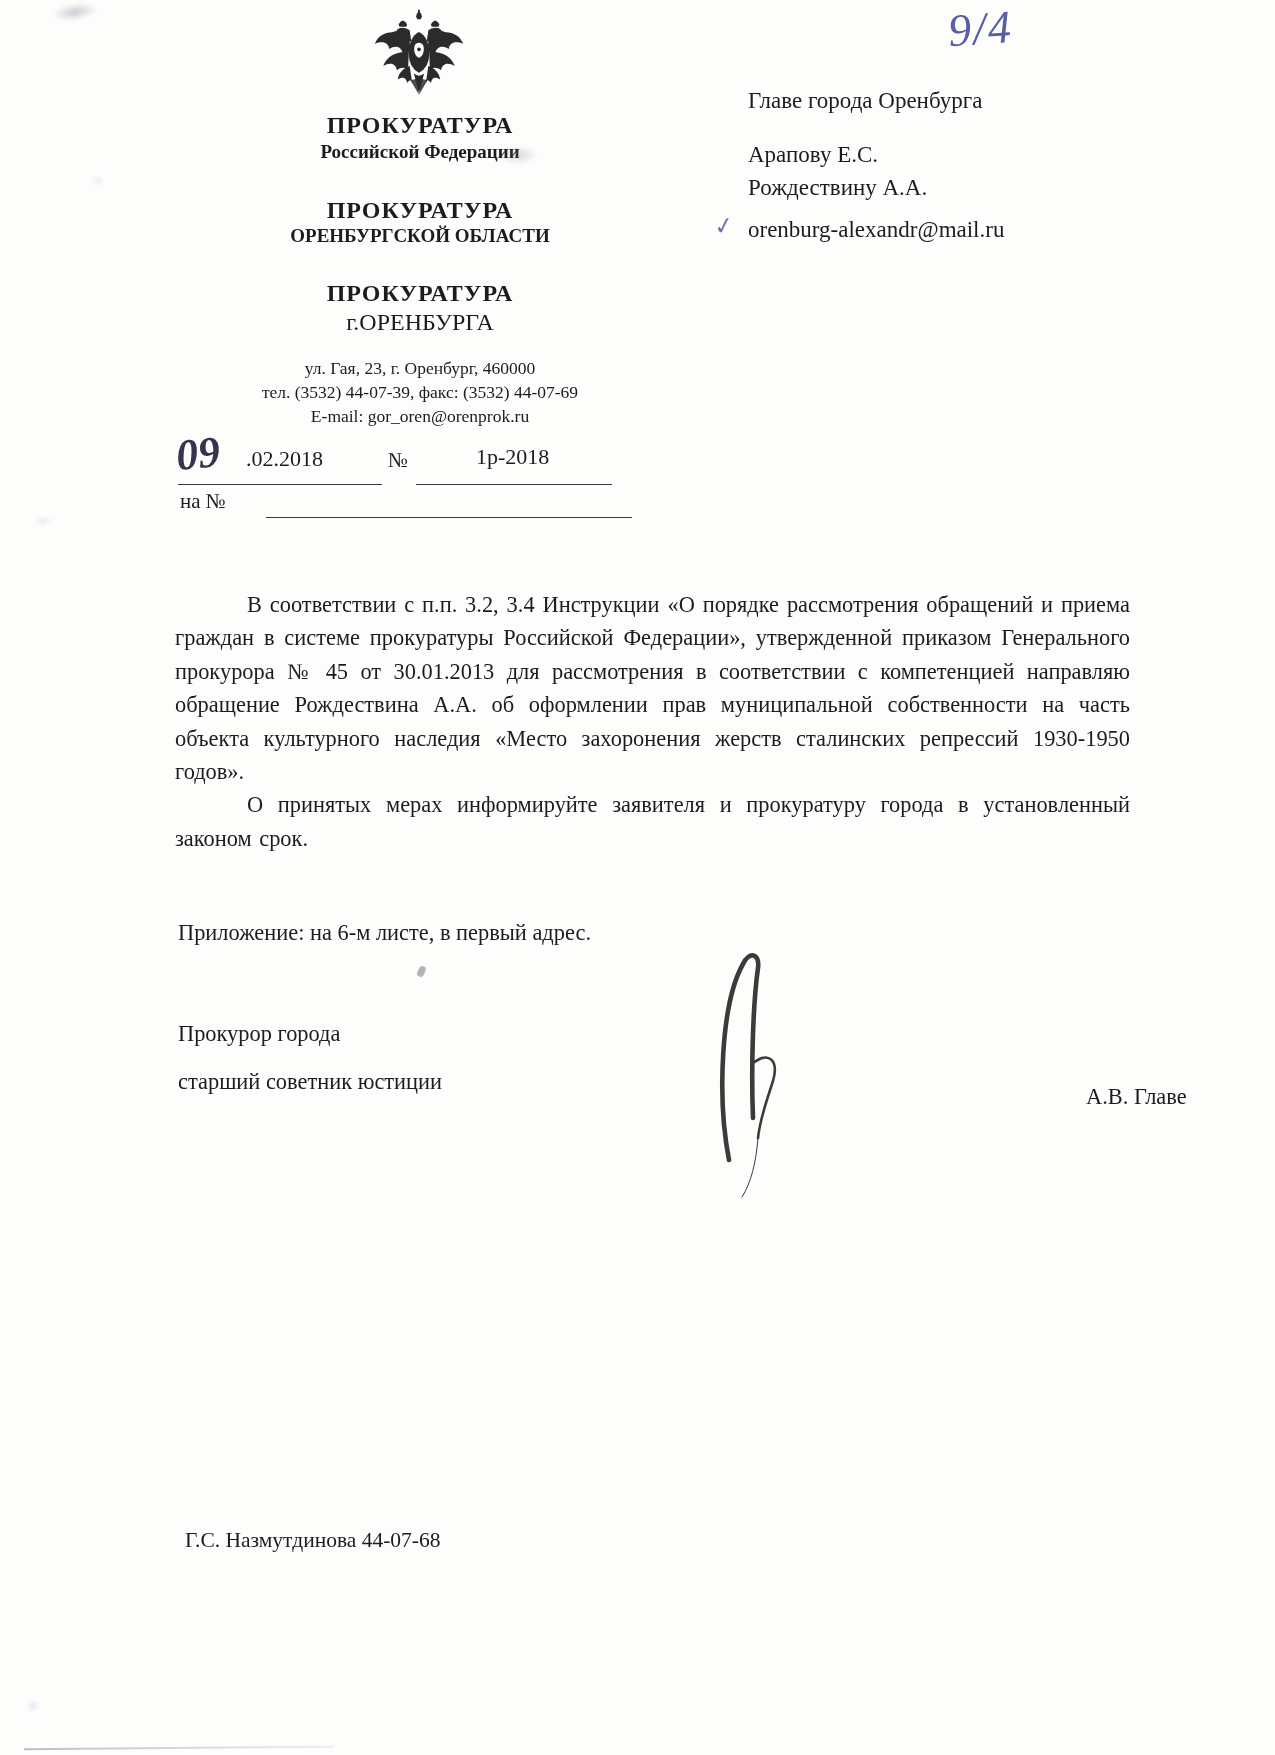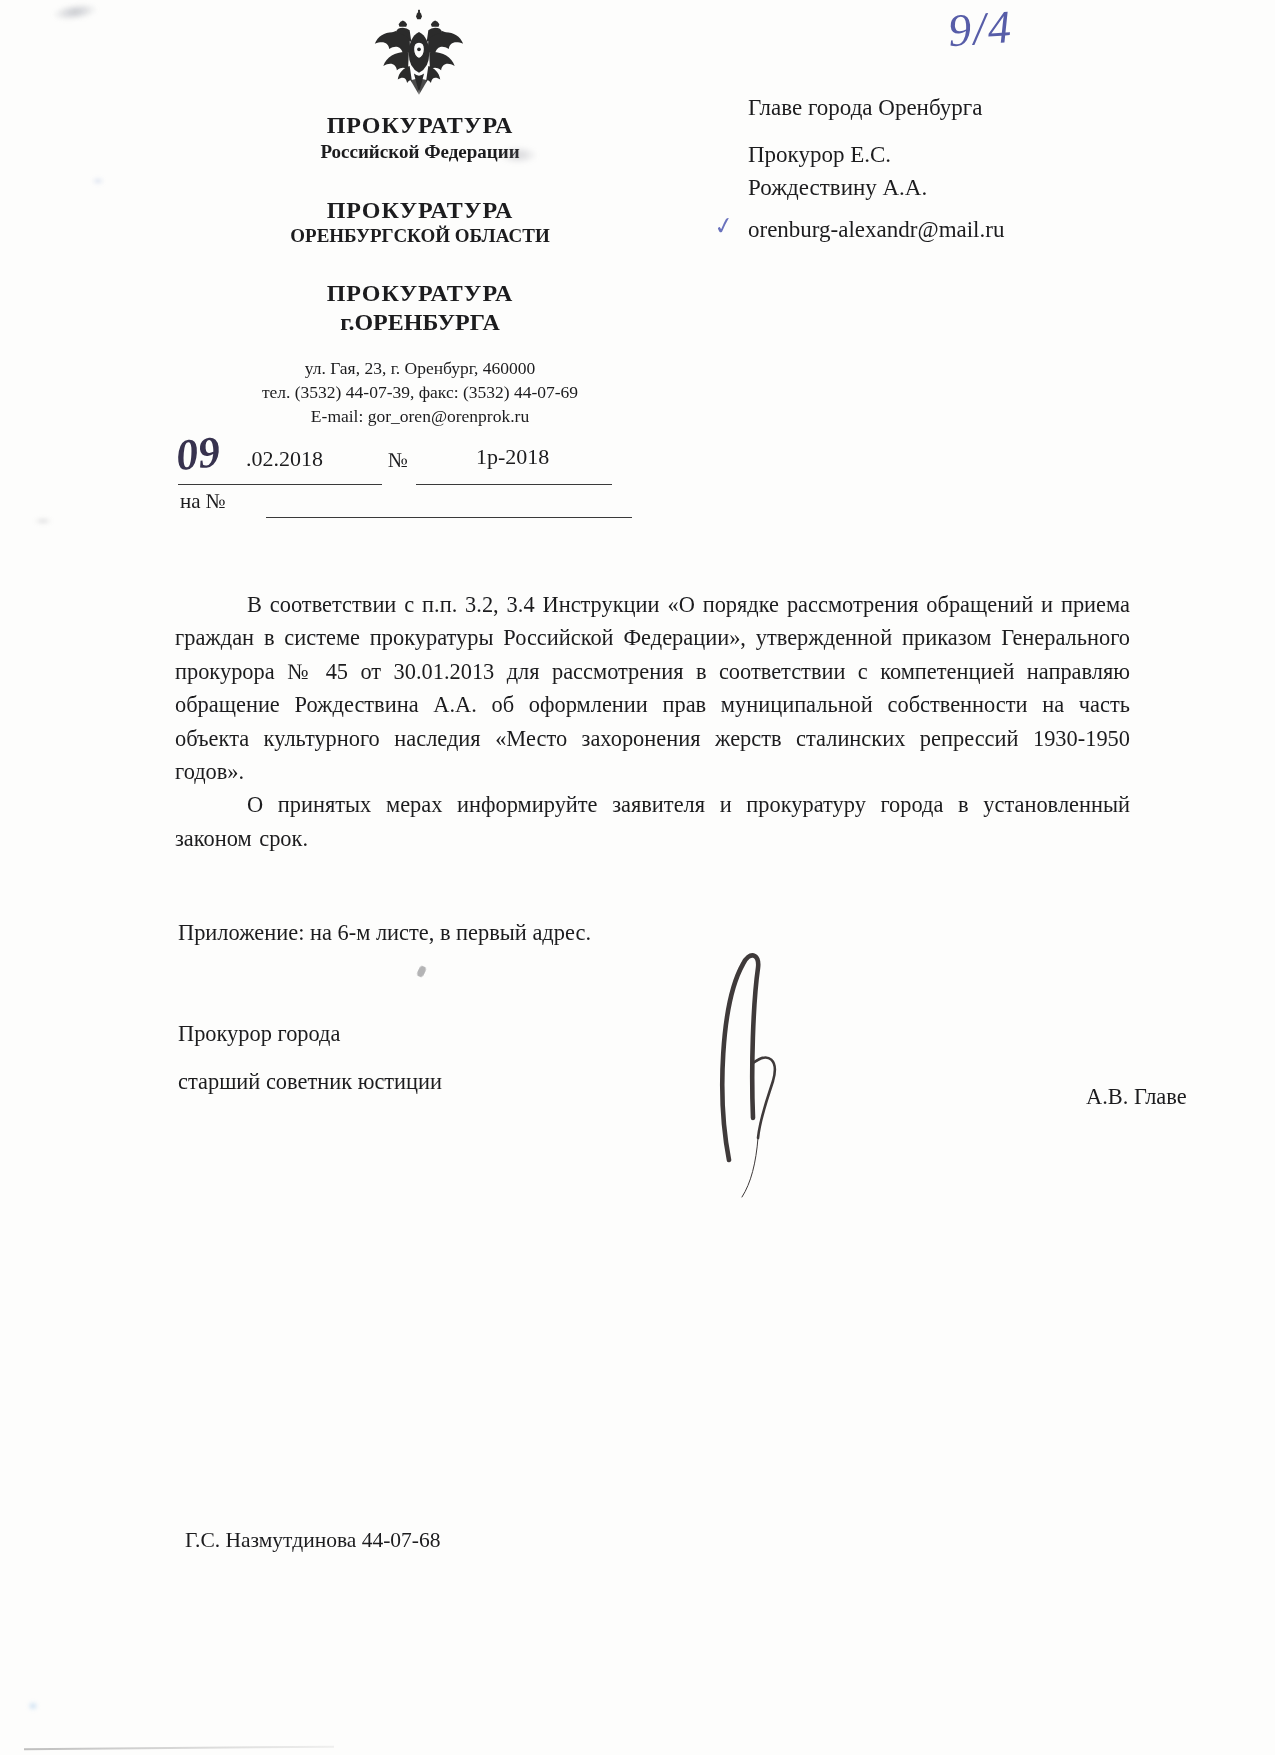--- a/index.html
+++ b/index.html
@@ -13,36 +13,36 @@
     color:#1c1c1e;
   }
   .abs{position:absolute;}
   
   .lh-center{left:240px;width:360px;text-align:center;}
   .lh-org1a{top:112px;font-size:24px;font-weight:bold;letter-spacing:1px;}
   .lh-org1b{top:141px;font-size:19px;font-weight:bold;}
   .lh-org2a{top:197px;font-size:24px;font-weight:bold;letter-spacing:1px;}
   .lh-org2b{top:225px;font-size:19px;font-weight:bold;left:170px;width:500px;}
   .lh-org3a{top:280px;font-size:24px;font-weight:bold;letter-spacing:1px;}
-  .lh-org3b{top:309px;font-size:24px;font-weight:bold;}
+  .lh-org3b{top:309px;font-size:24px;font-weight:normal;}
   .lh-addr{left:190px;width:460px;text-align:center;font-size:17.5px;line-height:24px;}
   
   .hw{font-style:italic;}
   .hw-day{left:176px;top:428px;font-size:44px;color:#37324e;transform:rotate(-6deg);font-weight:bold;}
   .ref-date{left:246px;top:446px;font-size:22px;}
   .ref-no-label{left:388px;top:448px;font-size:21px;}
   .ref-no{left:476px;top:444px;font-size:22px;}
   .uline{border-bottom:1.6px solid #3a3a3a;height:0;}
   .u1{left:178px;top:484px;width:204px;}
   .u2{left:416px;top:484px;width:196px;}
   .u3{left:266px;top:517px;width:366px;}
   .ref-reply{left:180px;top:489px;font-size:21px;}
   
   .rcpt{left:748px;font-size:23px;}
-  .rcpt1{top:88px;margin-top:7px;}
+  .rcpt1{top:88px;}
   .rcpt2{top:142px;}
   .rcpt3{top:175px;}
   .rcpt4{top:217px;}
   .check{left:714px;top:212px;font-size:24px;color:#6a72bd;transform:rotate(-10deg);}
   .res-mark{left:948px;top:2px;font-size:46px;color:#575da8;font-style:italic;transform:rotate(-4deg);letter-spacing:2px;}
   
   .body-block{left:175px;top:588px;width:955px;font-size:22.4px;line-height:33.4px;text-align:justify;}
   .body-block p{margin:0;text-indent:72px;word-spacing:2px;}
   .attachment{left:178px;top:920px;font-size:22.4px;}
   
@@ -107,21 +107,21 @@
   <div class="abs hw hw-day">09</div>
   <div class="abs ref-date">.02.2018</div>
   <div class="abs uline u1"></div>
   <div class="abs ref-no-label">№</div>
   <div class="abs ref-no">1р-2018</div>
   <div class="abs uline u2"></div>
   <div class="abs ref-reply">на №</div>
   <div class="abs uline u3"></div>
 
   <div class="abs rcpt rcpt1">Главе города Оренбурга</div>
-  <div class="abs rcpt rcpt2">Прокурор Е.С.</div>
+  <div class="abs rcpt rcpt2">Арапову Е.С.</div>
   <div class="abs rcpt rcpt3">Рождествину А.А.</div>
   <div class="abs rcpt rcpt4">orenburg-alexandr@mail.ru</div>
   <div class="abs check">✓</div>
 
   <div class="abs hw res-mark">9/4</div>
 
   <div class="abs body-block">
     <p>В соответствии с п.п. 3.2, 3.4 Инструкции «О порядке рассмотрения обращений и приема граждан в системе прокуратуры Российской Федерации», утвержденной приказом Генерального прокурора № 45 от 30.01.2013 для рассмотрения в  соответствии с компетенцией направляю обращение Рождествина А.А. об оформлении прав муниципальной собственности на часть объекта культурного наследия «Место захоронения жерств сталинских репрессий 1930-1950 годов».</p>
     <p>О принятых мерах информируйте заявителя и прокуратуру города в установленный законом срок.</p>
   </div>

